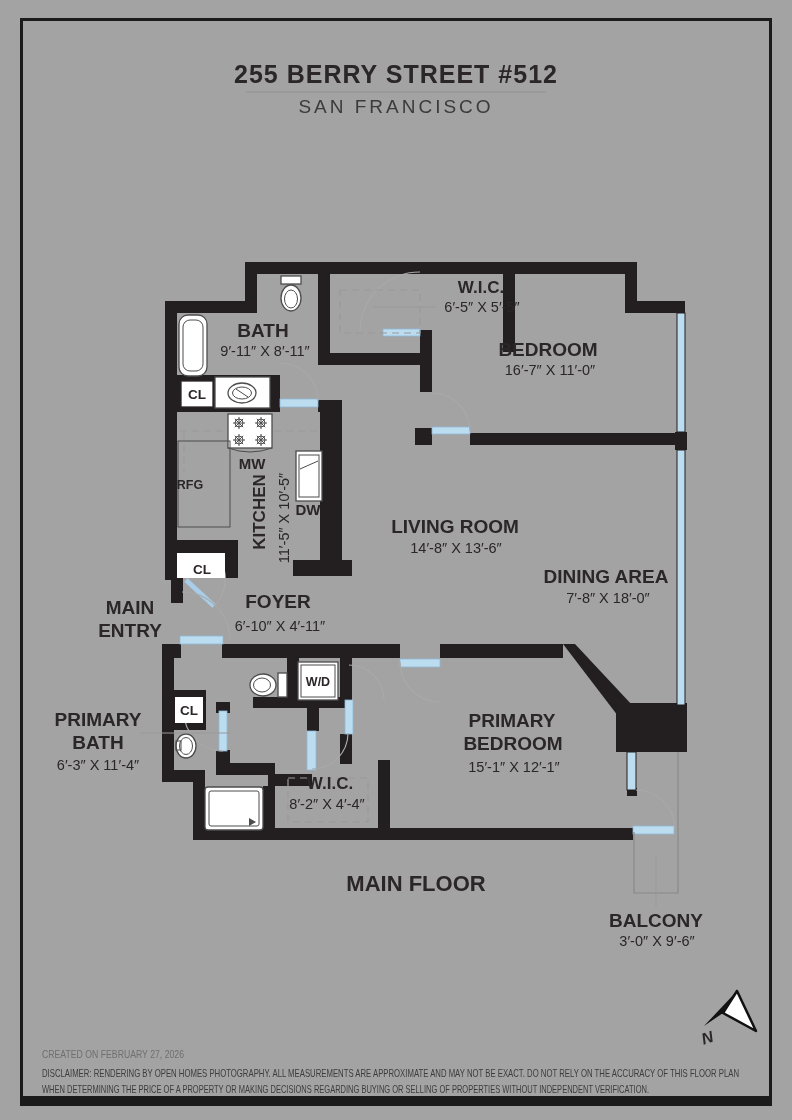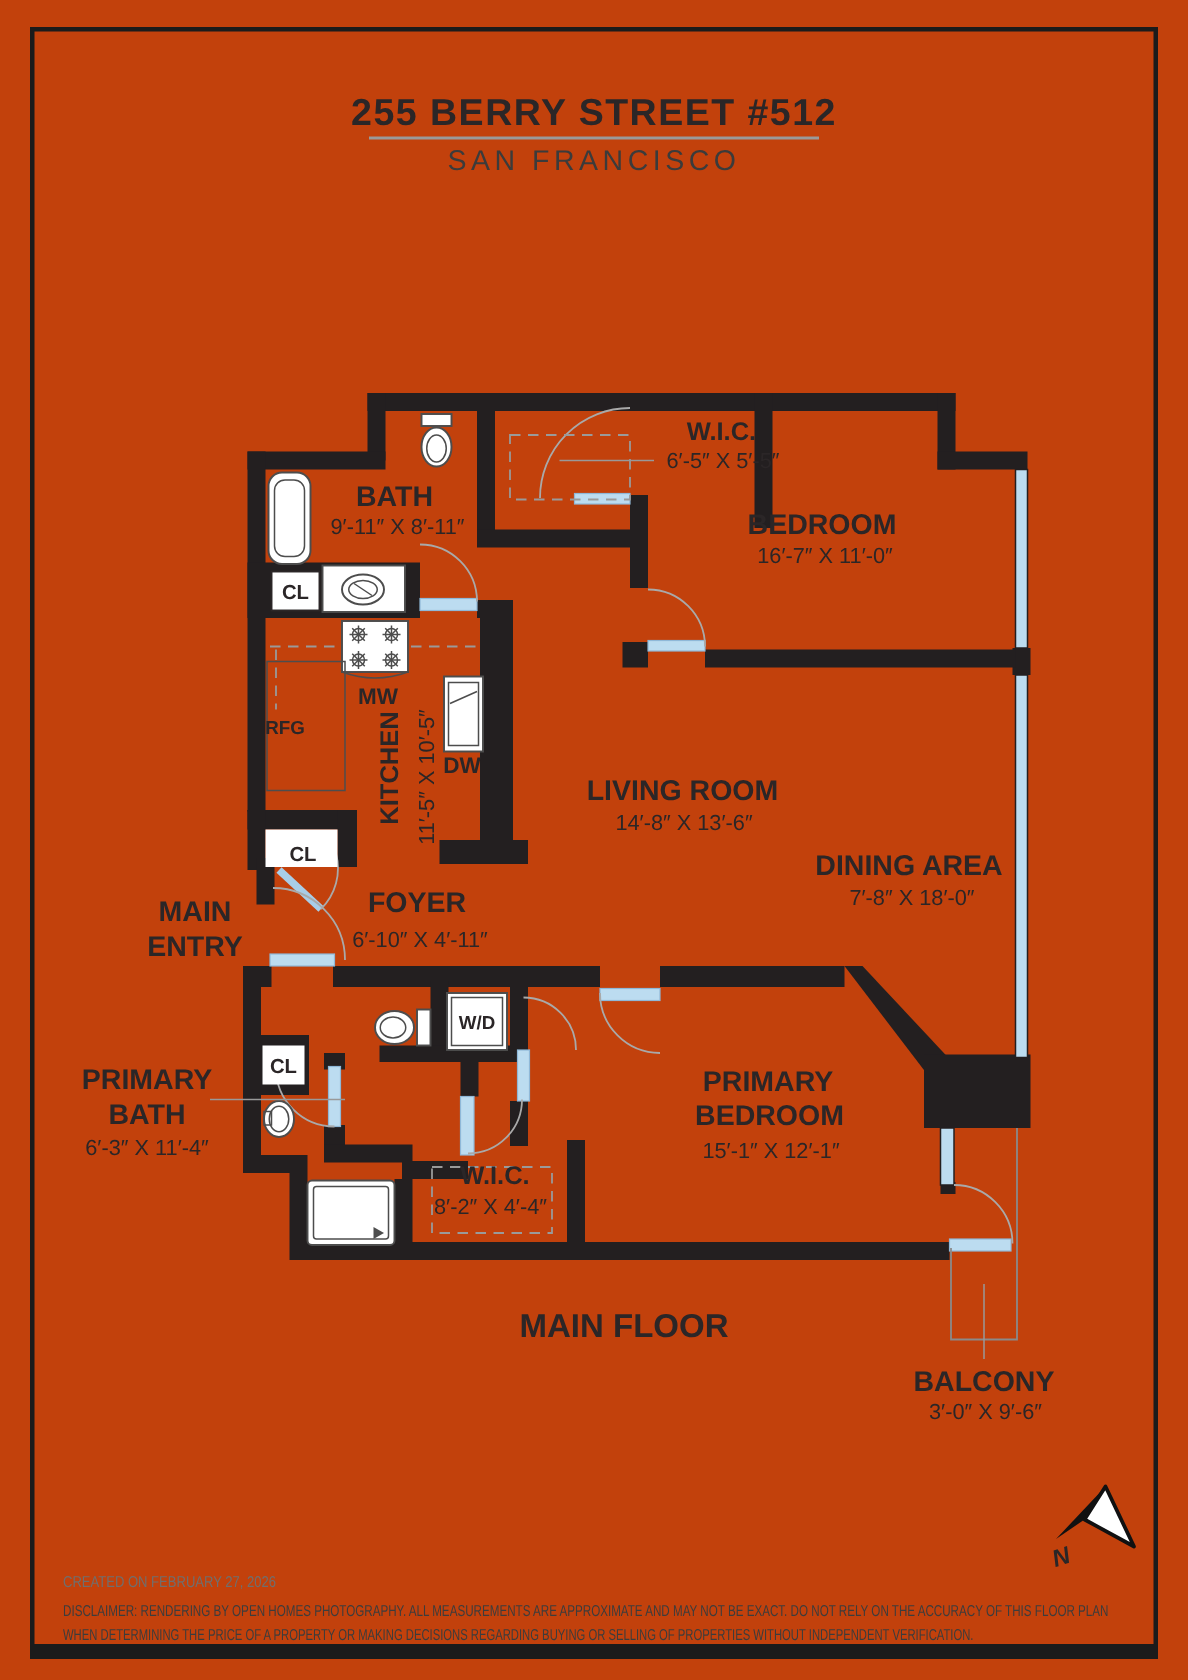--- a/index.html
+++ b/index.html
@@ -1,17 +1,17 @@
 <!DOCTYPE html>
 <html><head>
 <meta charset="utf-8">
 <style>
   html,body{margin:0;padding:0;background:#ffffff;}
   body{font-family:"Liberation Sans", sans-serif;}
-  .page{position:relative;width:792px;height:1120px;background:#c2410c;margin:0 auto;overflow:hidden;}
+  .page{position:relative;width:792px;height:1120px;background:#a3a3a3;margin:0 auto;overflow:hidden;}
   svg text{fill:#2b2627;font-family:"Liberation Sans", sans-serif;}
   .ttl{font-size:25px;font-weight:bold;letter-spacing:1px;text-anchor:middle;}
   .sub{font-size:19px;letter-spacing:3px;text-anchor:middle;fill:#3b3b3b;}
   .rn{font-size:19px;font-weight:bold;text-anchor:middle;}
   .rn-s{font-size:17px;font-weight:bold;text-anchor:middle;}
   .rd{font-size:14.5px;text-anchor:middle;}
   .fx{font-size:15px;font-weight:bold;text-anchor:middle;}
   .fx-s{font-size:12.5px;font-weight:bold;text-anchor:middle;}
   .cl{font-size:13.5px;font-weight:bold;text-anchor:middle;}
   .big{font-size:22px;font-weight:bold;text-anchor:middle;}

